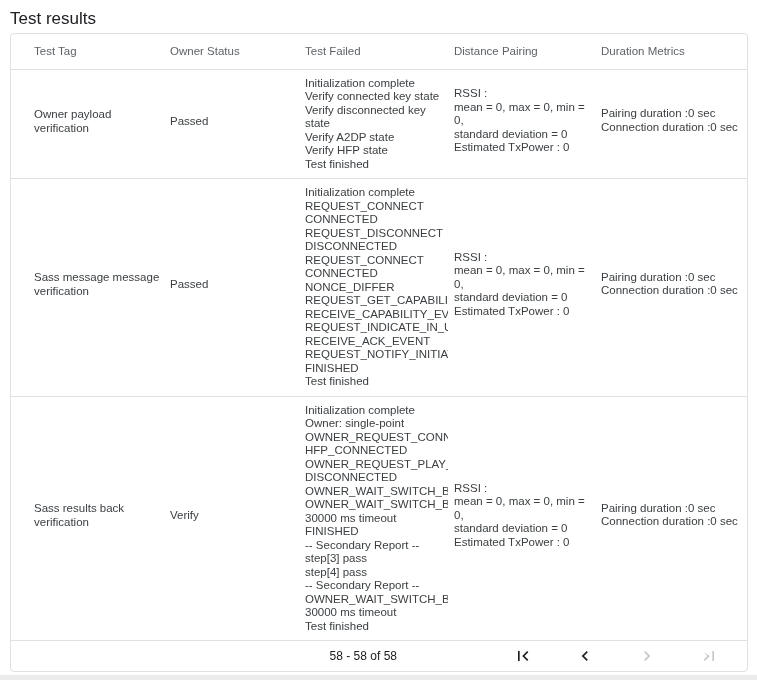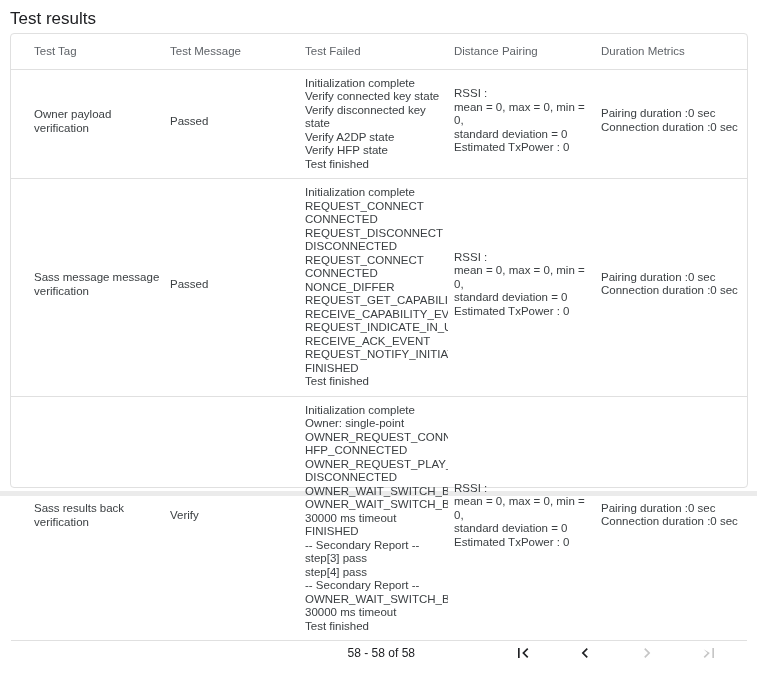--- a/index.html
+++ b/index.html
@@ -14,21 +14,21 @@
     font-size: 17px;
     color: #202124;
     padding: 9px 0 0 10px;
     height: 33px;
   }
   .card {
     margin: 0 9px 0 10px;
     border: 1px solid #e0e0e0;
     border-radius: 4px;
     background: #fff;
-    height: 455px;
+    height: 639px;
     display: flex;
     flex-direction: column;
   }
   table.results {
     width: 100%;
     border-collapse: collapse;
     table-layout: fixed;
   }
   col.c1 { width: 159px; }
   col.c2 { width: 135px; }
@@ -64,21 +64,21 @@
     display: flex;
     align-items: center;
     justify-content: flex-end;
     height: 36px;
     padding-right: 26px;
     margin-top: auto;
   }
   .range-label {
     font-size: 12px;
     color: #202124;
-    margin-right: 58px;
+    margin-right: 76px;
   }
   .pg-btn {
     width: 24px; height: 24px;
     margin-left: 38px;
     border: none;
     background: transparent;
     display: flex;
     align-items: center;
     justify-content: center;
     cursor: pointer;
@@ -103,21 +103,21 @@
     <colgroup>
       <col class="c1">
         <col class="c2">
         <col class="c3">
         <col class="c4">
         <col class="c5">
     </colgroup>
     <thead>
       <tr>
         <th>Test Tag</th>
-        <th>Test Message</th>
+        <th>Owner Status</th>
         <th>Test Failed</th>
         <th>Distance Pairing</th>
         <th>Duration Metrics</th>
       </tr>
     </thead>
     <tbody>
       <tr>
         <td>Owner payload verification</td>
         <td>Passed</td>
         <td class="msg">

